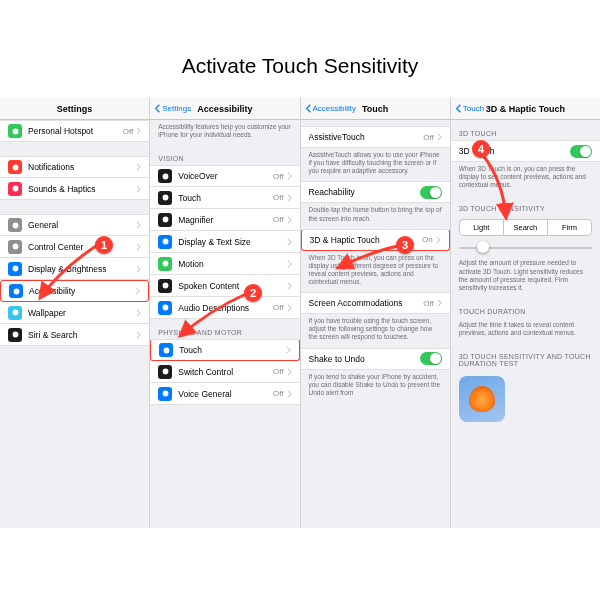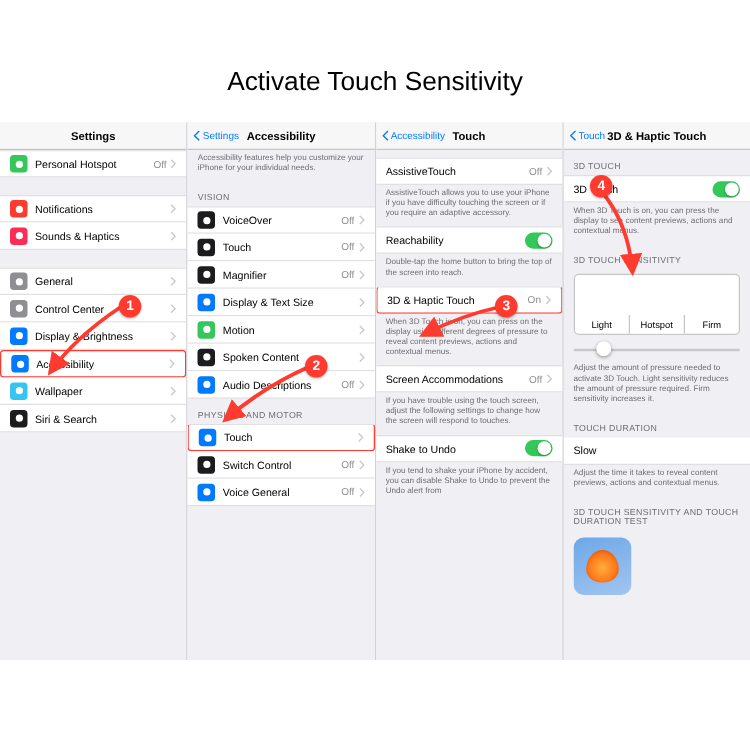--- a/index.html
+++ b/index.html
@@ -23,21 +23,21 @@
   .chev { color: #c7c7cc; }
   .chev svg { width: 5px; height: 8px; display: block; }
   .sw { width: 22px; height: 13px; border-radius: 7px; position: relative; }
   .sw.on { background: #34c759; }
   .sw .knob { width: 11px; height: 11px; border-radius: 50%; background: #fff; position: absolute; top: 1px; box-shadow: 0 1px 2px rgba(0,0,0,0.3); }
   .sw.on .knob { right: 1px; }
   .check { color: #007aff; font-size: 11px; }
   .gap { height: 14px; }
   .hl { border: 1.5px solid #ff3b30; border-radius: 3px; }
   .seg { display: flex; margin: 4px 8px; font-size: 7.5px; border: 0.5px solid #c6c6c8; border-radius: 4px; overflow: hidden; background: #fff; }
-  .seg div { flex: 1; text-align: center; padding: 3px 0; border-right: 0.5px solid #c6c6c8; margin-top: 32px; }
+  .seg div { flex: 1; text-align: center; padding: 3px 0; border-right: 0.5px solid #c6c6c8; }
   .seg div:last-child { border-right: none; }
   .seg .sel { background: #fff; font-weight: 500; }
   .slider { position: relative; height: 14px; margin: 2px 8px; }
   .slider .track { position: absolute; left: 0; right: 0; top: 50%; height: 2px; background: #c7c7cc; border-radius: 1px; }
   .slider .thumb { position: absolute; top: 50%; transform: translate(-50%,-50%); width: 12px; height: 12px; border-radius: 50%; background: #fff; box-shadow: 0 1px 3px rgba(0,0,0,0.4); }
   .flower { width: 46px; height: 46px; border-radius: 8px; margin: 6px 8px; background: linear-gradient(160deg,#6da8e8,#a2c4f0); display:flex; align-items:center; justify-content:center; position:relative; overflow:hidden; }
   .flower::before { content:''; width:26px; height:26px; background: radial-gradient(circle at 50% 55%, #ffae3d 0%, #ff7a1a 55%, #e05500 80%); border-radius: 50% 50% 48% 48% / 60% 60% 40% 40%; }
   .badge { position:absolute; width:18px; height:18px; border-radius:50%; background:#ff3b30; color:#fff; font-size:11px; font-weight:700; display:flex; align-items:center; justify-content:center; z-index:10; box-shadow:0 1px 2px rgba(0,0,0,0.3); }
   .arrow { position:absolute; z-index:9; pointer-events:none; }
 </style>
@@ -406,32 +406,29 @@
   <div class="cell first">
     <span class="label">3D Touch</span>
     <span class="sw on">
           <span class="knob"></span>
         </span>
   </div>
   <div class="group-footer">When 3D Touch is on, you can press the display to see content previews, actions and contextual menus.</div>
   <div class="group-header">3D TOUCH SENSITIVITY</div>
   <div class="seg">
     <div>Light</div>
-    <div class="sel">Hotspot</div>
+    <div class="sel">Search</div>
     <div>Firm</div>
   </div>
   <div class="slider">
     <div class="track"></div>
         <div class="thumb" style="left:18%"></div>
   </div>
   <div class="group-footer">Adjust the amount of pressure needed to activate 3D Touch. Light sensitivity reduces the amount of pressure required. Firm sensitivity increases it.</div>
   <div class="group-header">TOUCH DURATION</div>
-  <div class="cell">
-    <span class="label">Slow</span>
-  </div>
   <div class="group-footer">Adjust the time it takes to reveal content previews, actions and contextual menus.</div>
   <div class="group-header">3D TOUCH SENSITIVITY AND TOUCH DURATION TEST</div>
   <div class="flower"></div>
 </div>
 
 </div>
 
 <div class="badge" style="left:95px; top:236px">1</div>
 <div class="badge" style="left:244px; top:284px">2</div>
 <div class="badge" style="left:396px; top:236px">3</div>

